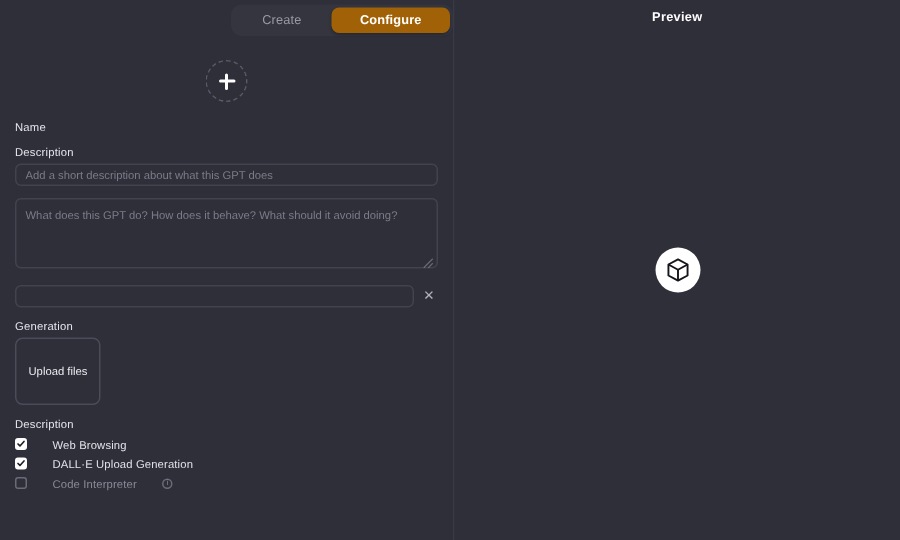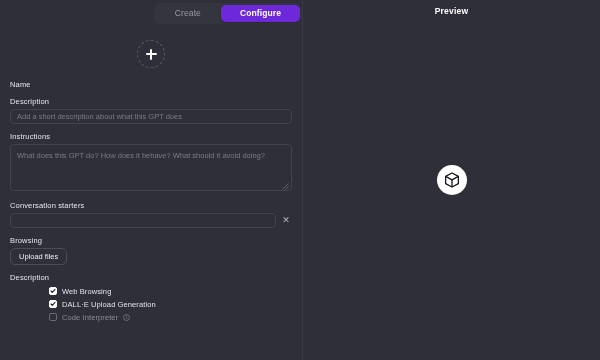--- a/index.html
+++ b/index.html
@@ -51,21 +51,21 @@
     padding: 3px 19px 4px 19px;
     border-radius: 5px;
     font-size: 8.5px;
     line-height: 10px;
     color: #9a9aa6;
     cursor: pointer;
     letter-spacing: 0.1px;
     white-space: nowrap;
   }
   .tab.active {
-    background: #6d28d9;
+    background: #a16207;
     color: #ffffff;
     font-weight: bold;
     box-shadow: 0 1px 2px rgba(0,0,0,0.25);
   }
 
   
   .avatar-row {
     display: flex;
     justify-content: center;
     margin-top: 16px;
@@ -176,35 +176,34 @@
 
   
   .upload-btn {
     display: inline-block;
     background: transparent;
     border: 1px solid #4b4b59;
     border-radius: 5px;
     color: #ececf1;
     font-size: 7.5px;
     font-family: "Liberation Sans", sans-serif;
-    padding: 3px 8px;
+    padding: 17px 8px;
     cursor: pointer;
     line-height: 9px;
   }
 
   
   .cap-list { margin-top: 2px; }
   .cap-row {
     display: flex;
     align-items: center;
-    gap: 5px;
+    gap: 17px;
     height: 12px;
     margin-bottom: 1px;
     cursor: pointer;
-    margin-left: 39px;
   }
   .checkbox {
     width: 8px;
     height: 8px;
     border-radius: 2px;
     border: 1px solid #6a6a78;
     background: transparent;
     display: flex;
     align-items: center;
     justify-content: center;
@@ -303,39 +302,37 @@
       <div class="field">
         <div class="field-label">Name</div>
       </div>
 
       <div class="field">
         <div class="field-label">Description</div>
         <input class="text-input" type="text" placeholder="Add a short description about what this GPT does" style="">
       </div>
 
       <div class="field">
-        <div class="field-label">Instructions</div>
         <div class="textarea-wrap">
           <textarea class="textarea" placeholder="What does this GPT do? How does it behave? What should it avoid doing?" style=""></textarea>
           <svg class="resize-handle" viewBox="0 0 7 7">
             <path d="M6.5 0.5 L0.5 6.5 M6.5 3.5 L3.5 6.5" stroke="#9a9aa6" stroke-width="0.8" fill="none"></path>
           </svg>
         </div>
       </div>
 
       <div class="field">
-        <div class="field-label">Conversation starters</div>
         <div class="starter-row">
           <input class="text-input" type="text" placeholder="" style="">
           <button class="remove-starter">✕</button>
         </div>
       </div>
 
       <div class="field">
-        <div class="field-label">Browsing</div>
+        <div class="field-label">Generation</div>
         <button class="upload-btn">Upload files</button>
       </div>
 
       <div class="field">
         <div class="field-label">Description</div>
         <div class="cap-list">
 
           <div class="cap-row">
             <span class="checkbox checked">
               <svg class="tick" viewBox="0 0 6 6">

